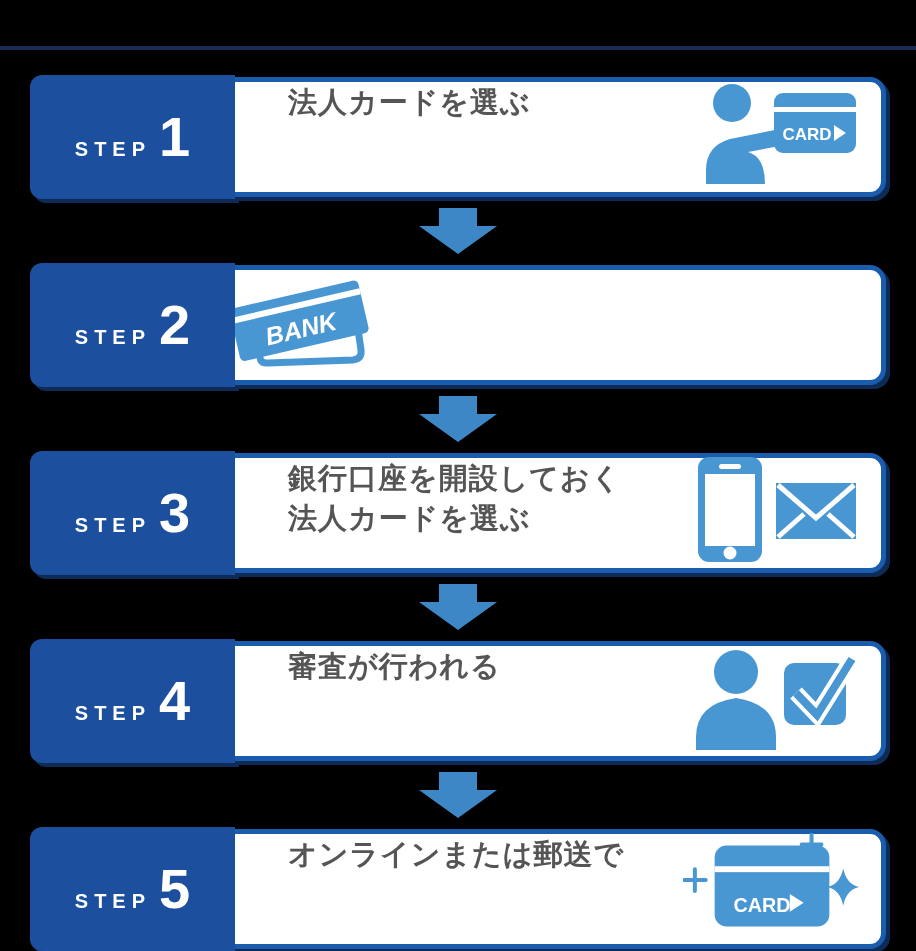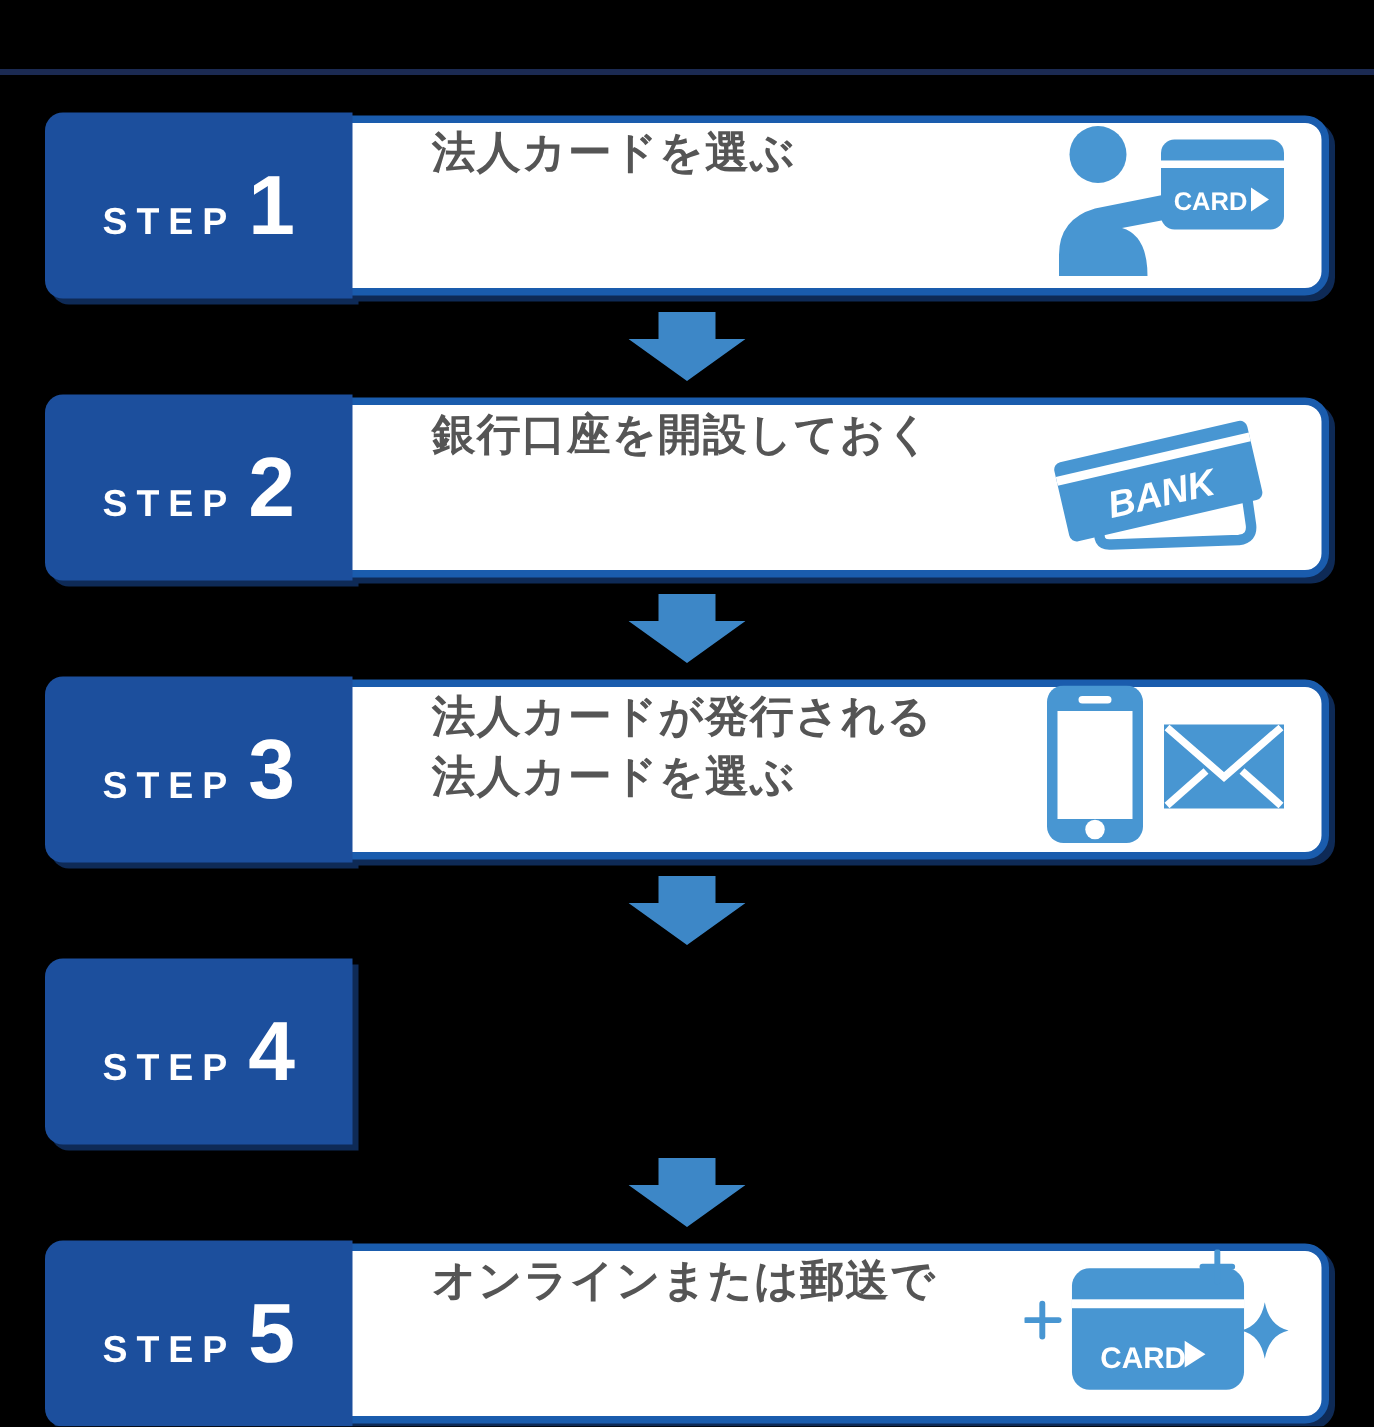--- a/index.html
+++ b/index.html
@@ -18,21 +18,21 @@
     position:absolute;left:175px;right:0;top:0;bottom:0;background:#fff;
     border:5px solid var(--border-blue);border-radius:16px;
     display:flex;align-items:flex-start;gap:20px;
   }
   .step-badge{
     position:absolute;left:0;top:-2px;bottom:-2px;width:205px;
     background:var(--badge-blue);border-radius:12px 0 0 12px;
     display:flex;align-items:center;justify-content:center;color:#fff;
   }
   .badge-inner{display:flex;align-items:baseline;}
-  .step-word{font-size:25px;font-weight:700;letter-spacing:6px;}
+  .step-word{font-size:20px;font-weight:700;letter-spacing:6px;}
   .step-num{font-size:56px;font-weight:700;margin-left:8px;line-height:1;}
   .step-text{flex:1;padding-left:78px;font-size:29px;font-weight:600;
     color:var(--text-gray);line-height:1.38;letter-spacing:1px;}
   .step-text .line{display:block;}
   .step-text .line:empty{display:none;}
   .step-icon{flex-shrink:0;margin-right:20px;width:178px;height:102px;
     display:flex;align-items:center;justify-content:center;}
   .arrow-gap{height:68px;display:flex;align-items:center;justify-content:center;}
   .arrow polygon{fill:var(--arrow-blue);}
   
@@ -80,24 +80,20 @@
     </div>
 
     <div class="arrow-gap">
       <svg class="arrow" width="78" height="46" viewBox="0 0 78 46">
         <polygon points="20,0 58,0 58,18 78,18 39,46 0,18 20,18"></polygon>
       </svg>
     </div>
 
     <div class="step-row">
       <div class="white-box">
-        <div class="step-text">
-          <span class="line">銀行口座を開設しておく</span>
-
-        </div>
         <div class="step-icon">
           <svg width="172" height="102" viewBox="0 0 172 102" aria-hidden="true">
             <path class="sb" stroke-width="7" stroke-linecap="round" stroke-linejoin="round" d="M48,80 Q44,94 55,93 L140,90 Q149,89 148,80 L143,45"></path>
             <g transform="rotate(-13 85 50)">
               <rect class="fb" x="20" y="24" width="132" height="54" rx="5"></rect>
               <rect class="fw" x="20" y="33" width="132" height="6"></rect>
               <text class="fw bank-text" x="86" y="68" text-anchor="middle">BANK</text>
             </g>
           </svg>
         </div>
@@ -112,21 +108,21 @@
 
     <div class="arrow-gap">
       <svg class="arrow" width="78" height="46" viewBox="0 0 78 46">
         <polygon points="20,0 58,0 58,18 78,18 39,46 0,18 20,18"></polygon>
       </svg>
     </div>
 
     <div class="step-row">
       <div class="white-box">
         <div class="step-text">
-          <span class="line">法人カードが発行される</span>
+          <span class="line">銀行口座を開設しておく</span>
           <span class="line">法人カードを選ぶ</span>
         </div>
         <div class="step-icon">
           <svg width="172" height="105" viewBox="0 0 172 105" aria-hidden="true">
             <g>
               <rect class="fb" x="12" y="0" width="64" height="105" rx="11"></rect>
               <rect class="fw" x="19" y="17" width="50" height="72"></rect>
               <rect class="fw" x="33" y="7" width="22" height="5" rx="2.5"></rect>
               <circle class="fw" cx="44" cy="96" r="6.5"></circle>
             </g>
@@ -147,20 +143,39 @@
       </div>
     </div>
 
     <div class="arrow-gap">
       <svg class="arrow" width="78" height="46" viewBox="0 0 78 46">
         <polygon points="20,0 58,0 58,18 78,18 39,46 0,18 20,18"></polygon>
       </svg>
     </div>
 
     <div class="step-row">
+      <div class="white-box">
+        <div class="step-text">
+          <span class="line">審査が行われる</span>
+
+        </div>
+        <div class="step-icon">
+          <svg width="172" height="105" viewBox="0 0 172 105" aria-hidden="true">
+            <g>
+              <circle class="fb" cx="50" cy="27" r="22"></circle>
+              <path class="fb" d="M10,105 L10,92 Q10,59 50,53 Q90,59 90,92 L90,105 Z"></path>
+            </g>
+            <g>
+              <rect class="fb" x="98" y="18" width="62" height="62" rx="10"></rect>
+              <path class="sw" stroke-width="16" d="M110,48 L131,70 L166,14"></path>
+              <path class="sb" stroke-width="8" d="M110,48 L131,70 L166,14"></path>
+            </g>
+          </svg>
+        </div>
+      </div>
       <div class="step-badge">
         <div class="badge-inner">
           <span class="step-word">STEP</span>
           <span class="step-num">4</span>
         </div>
       </div>
     </div>
 
     <div class="arrow-gap">
       <svg class="arrow" width="78" height="46" viewBox="0 0 78 46">

